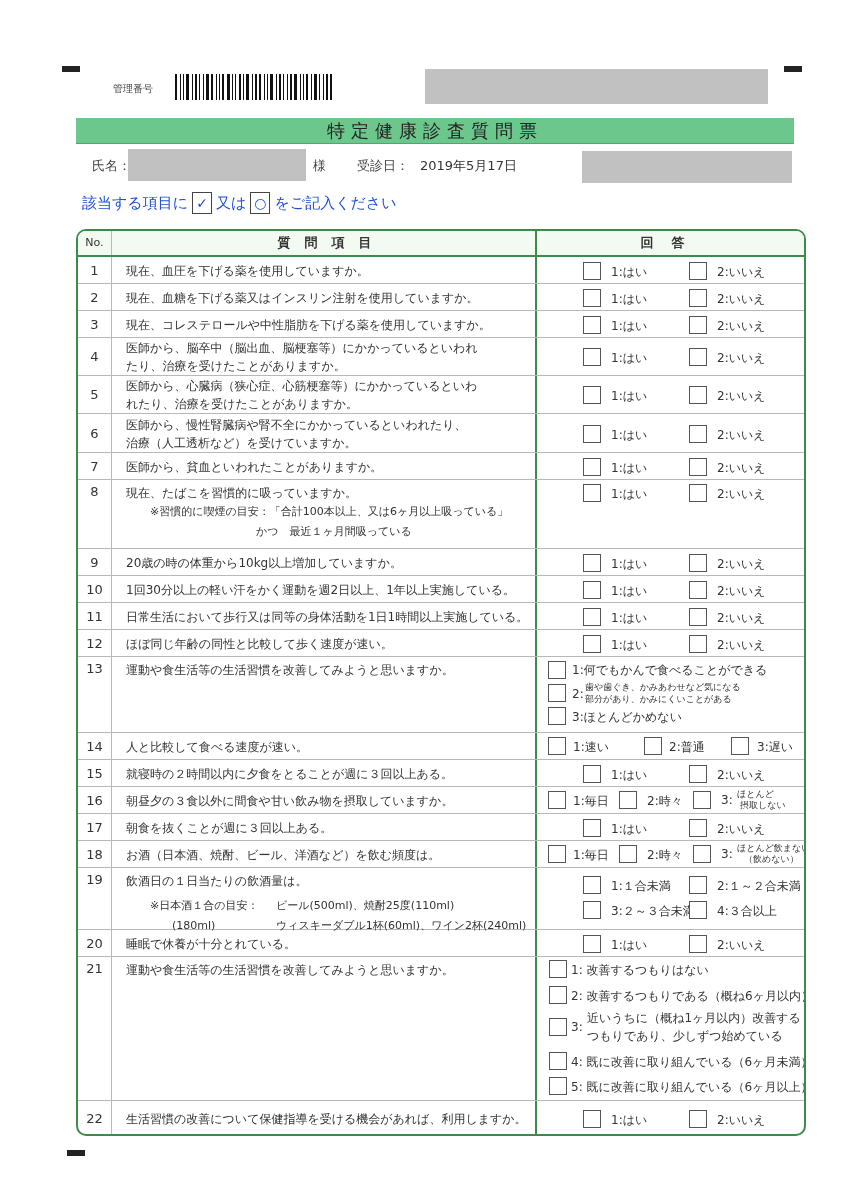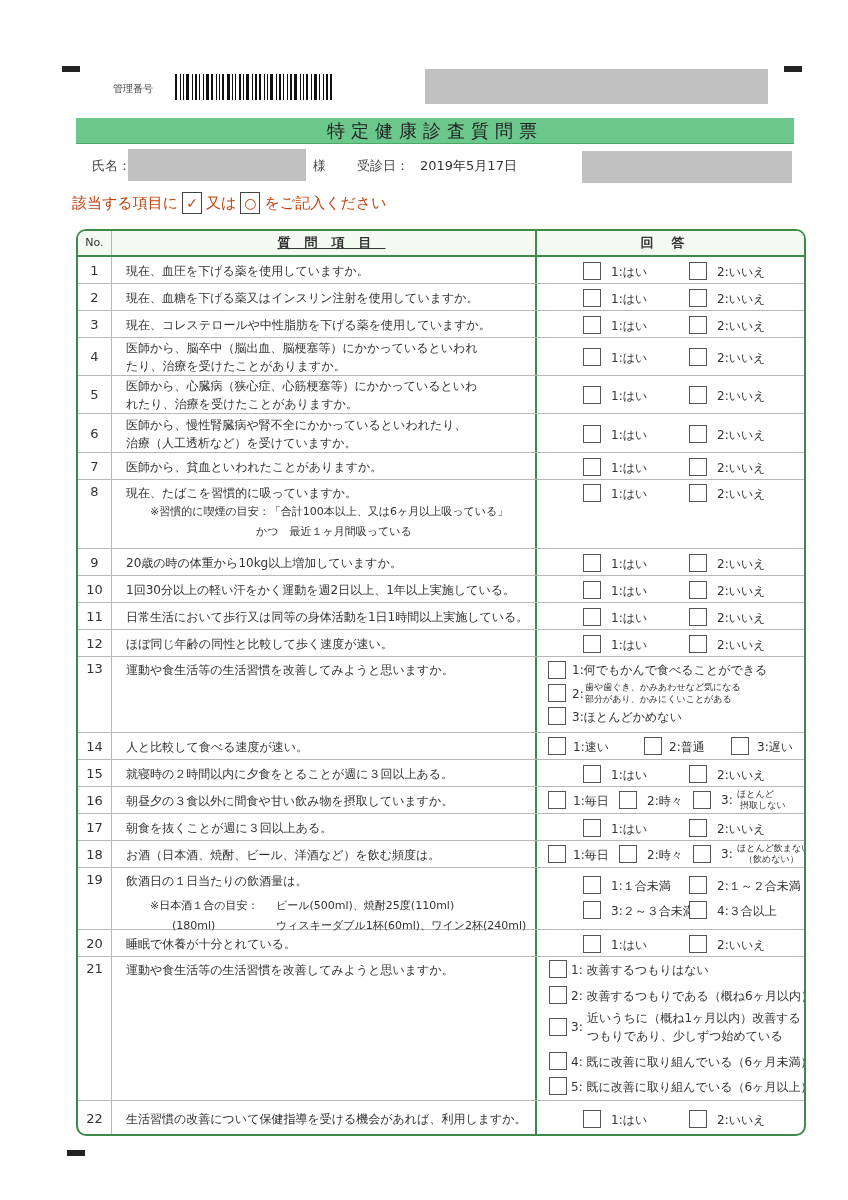--- a/index.html
+++ b/index.html
@@ -15,32 +15,32 @@
 
   .title-bar { position: absolute; left: 76px; top: 118px; width: 718px; height: 26px; background: #6cc78c; border-bottom: 1px solid #4ea86d;
     display: flex; align-items: center; justify-content: center; }
   .title-bar span { font-size: 18px; font-weight: normal; letter-spacing: 6px; color: #222; }
 
   .name-label { position: absolute; left: 92px; top: 157px; font-size: 13px; color: #444; }
   .sama { position: absolute; left: 313px; top: 157px; font-size: 13px; color: #444; }
   .date-label { position: absolute; left: 357px; top: 157px; font-size: 13px; color: #444; }
   .date-val { position: absolute; left: 420px; top: 157px; font-size: 13px; color: #333; }
 
-  .instr { position: absolute; left: 72px; top: 192px; font-size: 15px; color: #c2410c; display: flex; align-items: center; }
+  .instr { position: absolute; left: 82px; top: 192px; font-size: 15px; color: #1d4ed8; display: flex; align-items: center; }
   .instr .ibox { display: inline-flex; width: 20px; height: 22px; border: 1.5px solid #444; align-items: center; justify-content: center; margin: 0 4px; font-size: 14px; }
 
   .table { position: absolute; left: 76px; top: 229px; width: 730px; height: 907px; border: 2px solid #3d8a4a; border-radius: 10px; overflow: hidden; }
   .row { position: absolute; left: 0; width: 726px; border-bottom: 1px solid #b8b8b8; }
   .row:last-child { border-bottom: none; }
   .cell-no { position: absolute; left: 0; top: 0; width: 34px; height: 100%; border-right: 1px solid #b8b8b8; font-size: 13px; text-align: center; color: #333; }
   .cell-q { position: absolute; left: 35px; top: 0; width: 424px; height: 100%; border-right: 2px solid #3d8a4a; font-size: 12px; color: #333; padding-left: 13px; }
   .cell-a { position: absolute; left: 461px; top: 0; width: 265px; height: 100%; font-size: 12px; color: #333; }
   .header-row { background: #f3faf2; border-bottom: 2px solid #3d8a4a; }
   .header-row .cell-no { font-size: 11px; line-height: 24px; }
-  .header-row .cell-q { text-align: center; font-weight: bold; font-size: 13px; letter-spacing: 14px; line-height: 24px; padding-left: 15px; text-decoration: underline; }
+  .header-row .cell-q { text-align: center; font-weight: bold; font-size: 13px; letter-spacing: 14px; line-height: 24px; padding-left: 15px; }
   .header-row .cell-a { text-align: center; font-weight: bold; font-size: 13px; letter-spacing: 18px; line-height: 24px; }
 
   .q-line { line-height: 18px; white-space: nowrap; }
   .q-note { font-size: 11px; line-height: 20px; white-space: nowrap; }
 
   .cb { position: absolute; width: 18px; height: 18px; border: 1.3px solid #555; background: #fff; }
   .opt { position: absolute; white-space: nowrap; font-size: 12px; color: #333; }
   .opt-small { position: absolute; white-space: nowrap; font-size: 9px; color: #333; line-height: 12px; }
 </style>
 </head>

